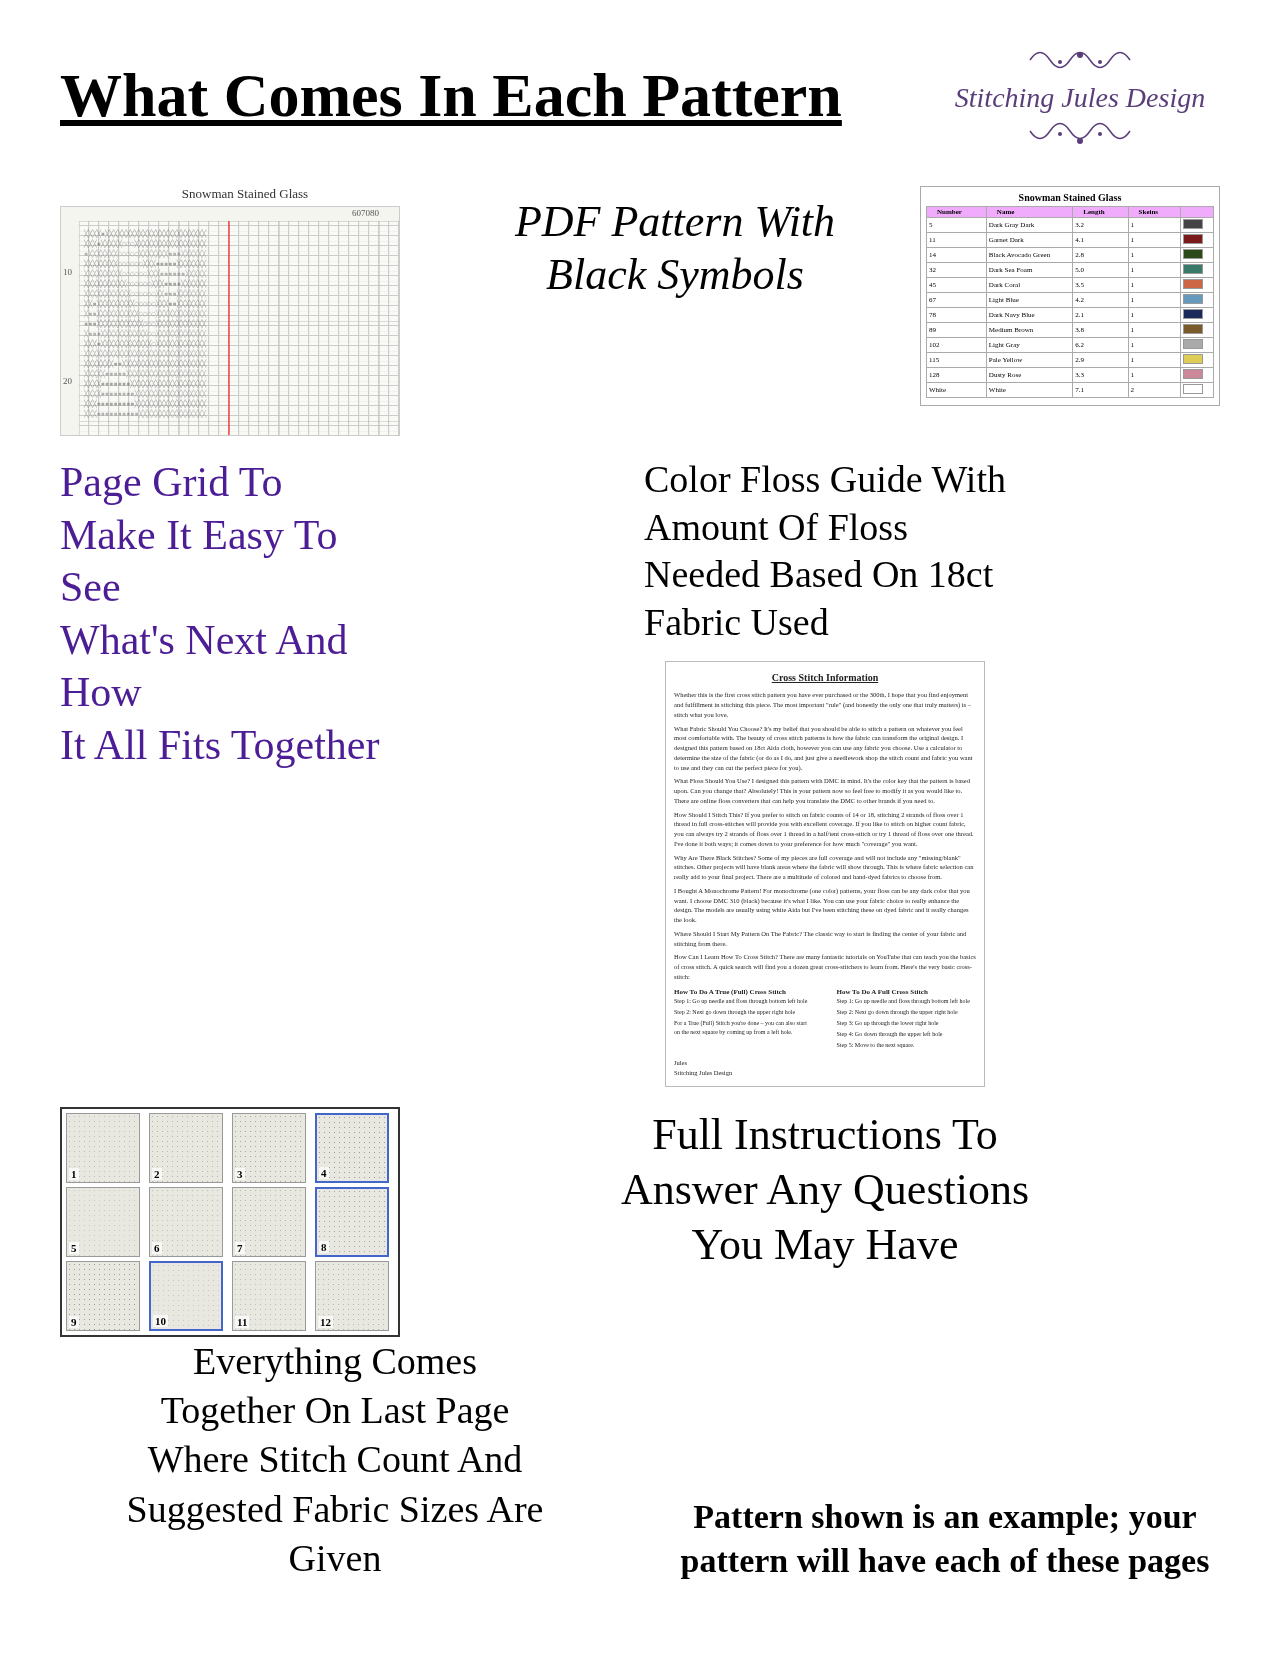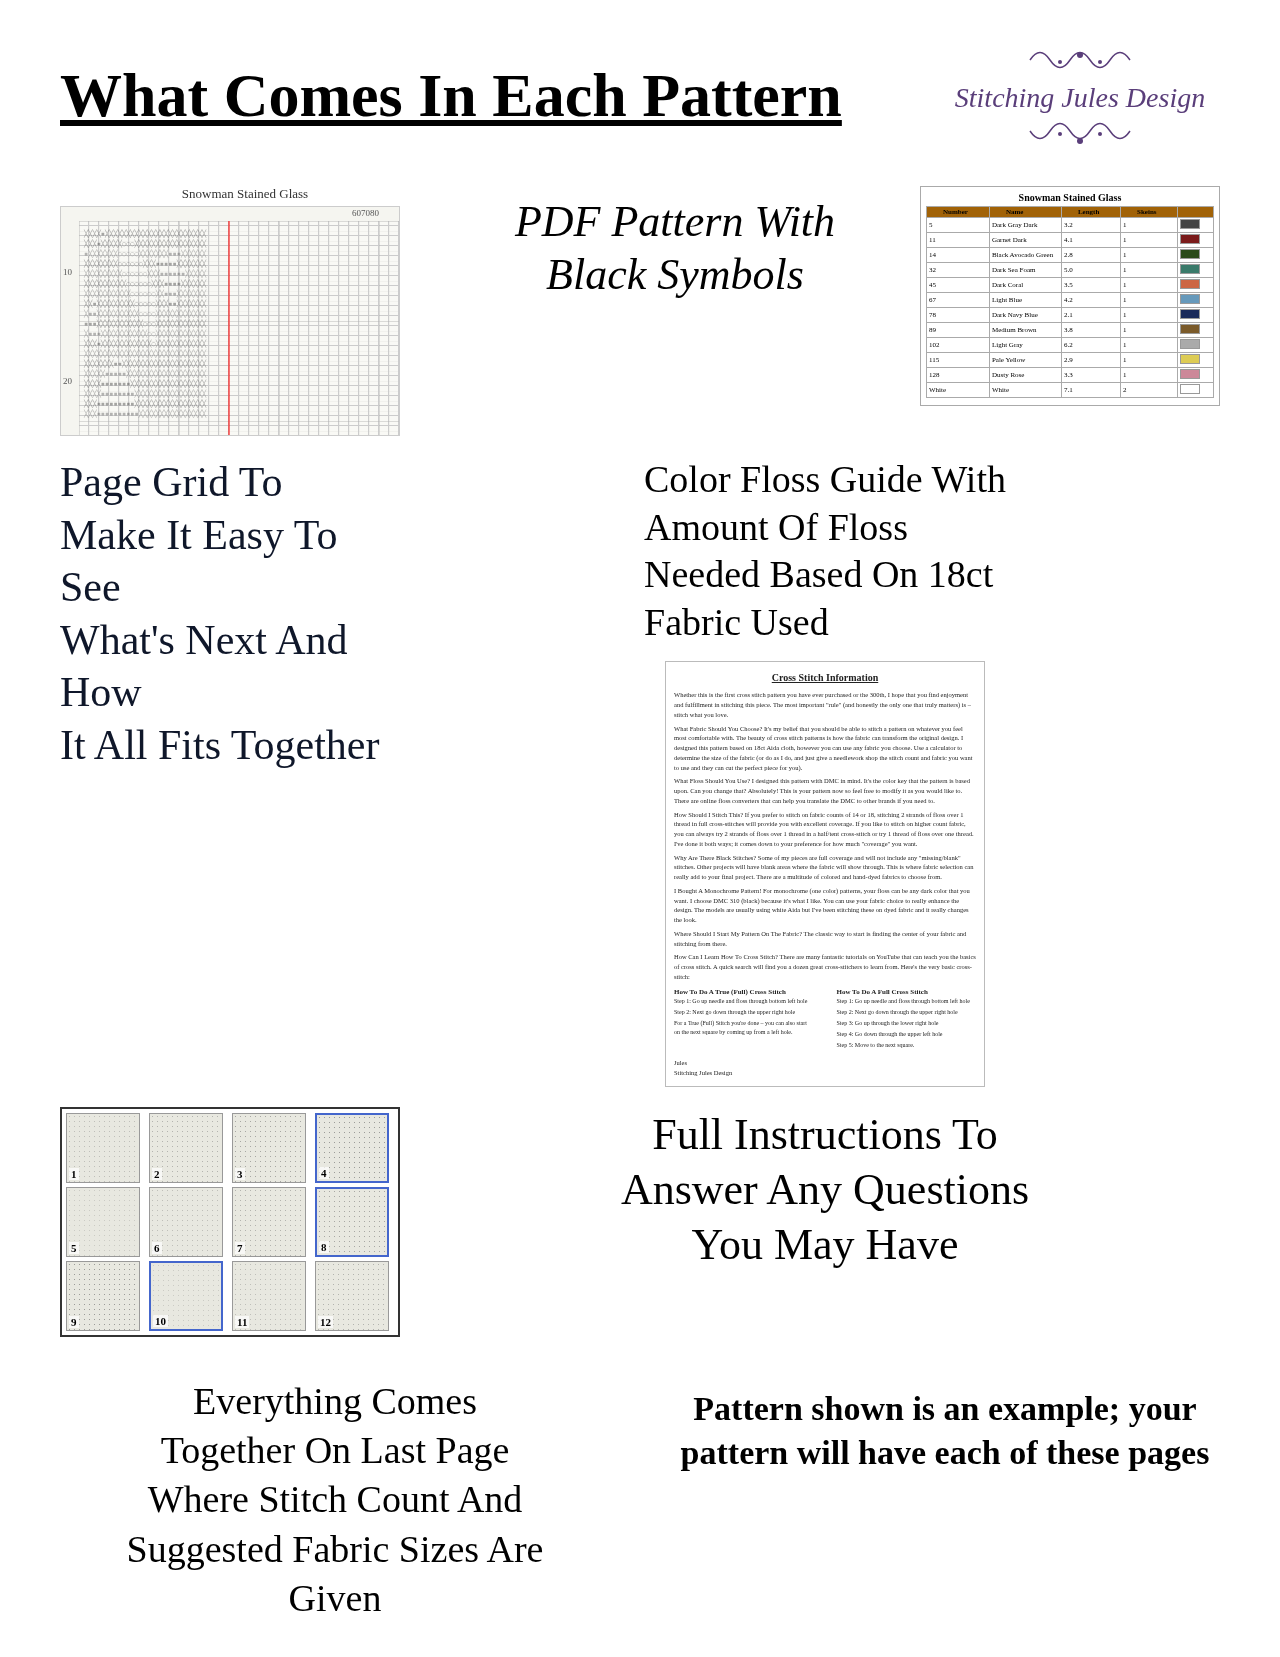--- a/index.html
+++ b/index.html
@@ -162,23 +162,23 @@
       margin-bottom: 3px;
     }
 
     .floss-guide-table {
       width: 100%;
       border-collapse: collapse;
       font-size: 7px;
     }
 
     .floss-guide-table th {
-      background: #a16207;
+      background: #f0abfc;
       border: 1px solid #aaa;
-      padding: 1px 16px;
+      padding: 1px 10px;
       text-align: left;
     }
 
     .floss-guide-table td {
       border: 1px solid #aaa;
       padding: 1px 2px;
     }
 
     .color-swatch {
       width: 20px;
@@ -196,21 +196,21 @@
     }
 
     .page-grid-text {
       width: 340px;
       flex-shrink: 0;
     }
 
     .page-grid-title {
       font-size: 42px;
       font-family: Georgia, serif;
-      color: #0f172a;
+      color: #4c1d95;
       line-height: 1.25;
       text-align: left;
     }
 
     
     .right-column {
       flex: 1;
       display: flex;
       flex-direction: column;
       align-items: center;
@@ -331,22 +331,21 @@
       font-size: 44px;
       font-family: Georgia, serif;
       color: #000;
       line-height: 1.25;
     }
 
     
     .bottom-section {
       display: flex;
       gap: 60px;
-      margin-top: 40px;
-      align-items: flex-start;
+      align-items: flex-end;
     }
 
     .bottom-left {
       flex: 1;
     }
 
     .bottom-left-text {
       font-size: 38px;
       font-family: Georgia, serif;
       color: #000;

